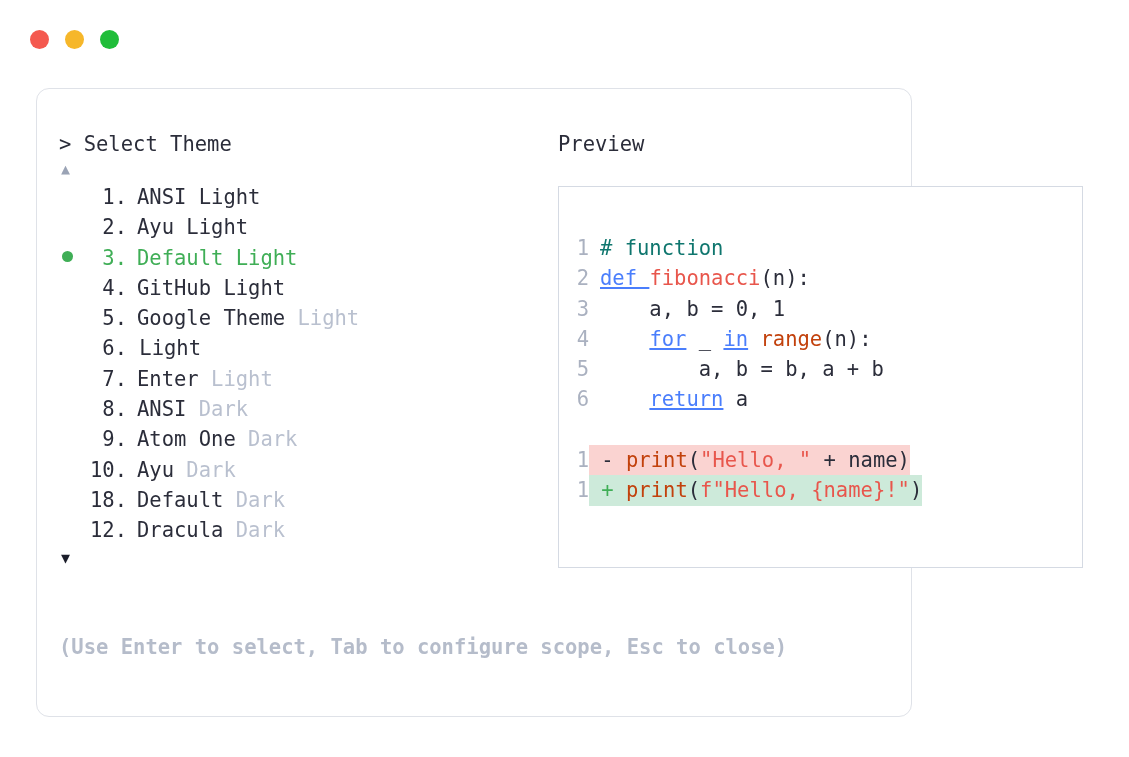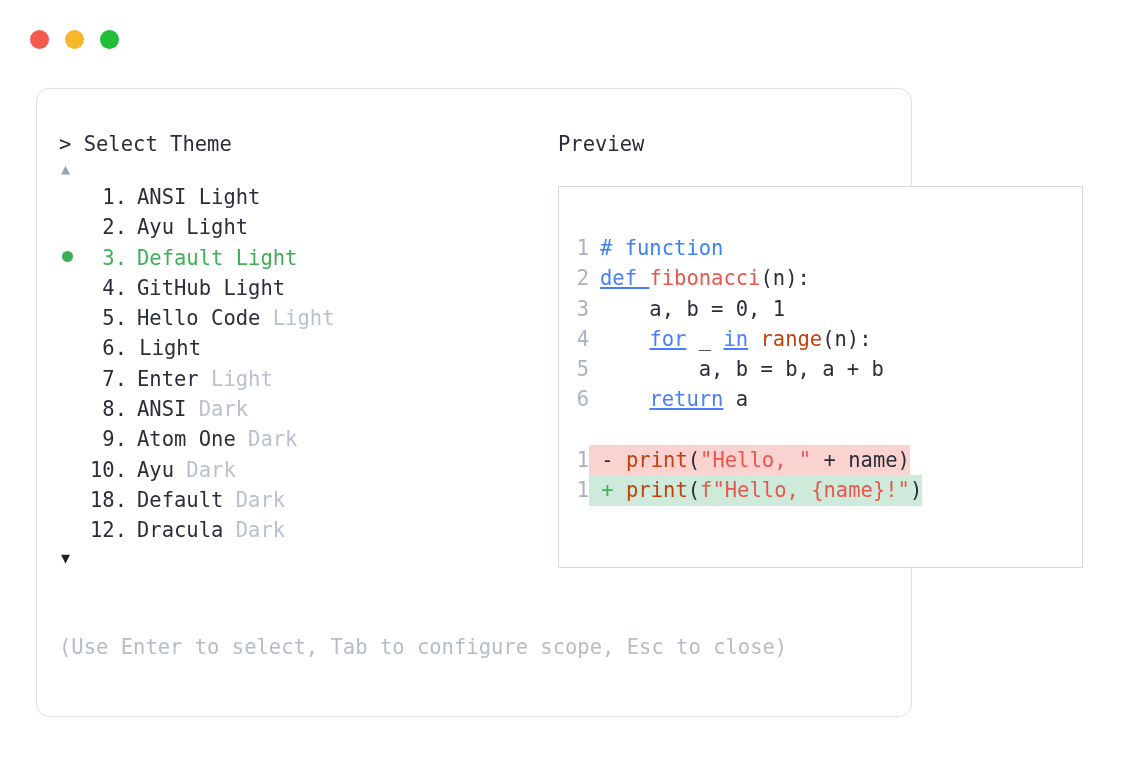--- a/index.html
+++ b/index.html
@@ -130,20 +130,21 @@
   .suffix.muted { color: #b9c0cf; }
 
   .hint {
     position: absolute;
     left: 22px;
     top: 545px;
     font-size: 20.5px;
     line-height: 26px;
     color: #b5bcca;
     white-space: pre;
+    font-weight: bold;
   }
 
   
   .right-col {
     position: absolute;
     left: 497px;
     top: 42px;
     width: 530px;
     margin-left: 24px;
   }
@@ -201,21 +202,21 @@
     white-space: pre;
     display: inline-block;
   }
   .diff-line.minus .diff-body { background: #fad3d1; }
   .diff-line.plus  .diff-body { background: #cdeada; }
   .diff-sign { white-space: pre; }
   .diff-line.minus .diff-sign { color: #2b2d3a; }
   .diff-line.plus  .diff-sign { color: #3fae56; }
 
   
-  .tok-comment  { color: #3b82f6; }
+  .tok-comment  { color: #0f766e; }
   .tok-keyword  { color: #4a7efc; text-decoration: underline; }
   .tok-func     { color: #e8564c; text-align: right; }
   .tok-builtin  { color: #c2410c; }
   .tok-string   { color: #e8564c; }
   .tok-plain    { color: #2b2d3a; }
   .tok-number   { color: #2b2d3a; }
 </style>
 </head>
 <body>
 
@@ -229,21 +230,21 @@
   <div class="card-inner">
 
     <div class="left-col">
       <div class="prompt-line">&gt; Select Theme</div>
       <div class="scroll-arrow up">▲</div>
       <ul class="theme-list" id="theme-list">
           <li class="theme-row"><span class="bullet-cell"></span><span class="idx"> 1.</span><span class="name">ANSI</span><span class="suffix"> Light</span></li>
           <li class="theme-row"><span class="bullet-cell"></span><span class="idx"> 2.</span><span class="name">Ayu</span><span class="suffix"> Light</span></li>
           <li class="theme-row selected"><span class="bullet-cell"><span class="bullet-dot"></span></span><span class="idx"> 3.</span><span class="name">Default</span><span class="suffix"> Light</span></li>
           <li class="theme-row"><span class="bullet-cell"></span><span class="idx"> 4.</span><span class="name">GitHub</span><span class="suffix"> Light</span></li>
-          <li class="theme-row"><span class="bullet-cell"></span><span class="idx"> 5.</span><span class="name">Hello Code</span><span class="suffix muted"> Light</span></li>
+          <li class="theme-row"><span class="bullet-cell"></span><span class="idx"> 5.</span><span class="name">Google Theme</span><span class="suffix muted"> Light</span></li>
           <li class="theme-row"><span class="bullet-cell"></span><span class="idx"> 6.</span><span class="suffix"> Light</span></li>
           <li class="theme-row"><span class="bullet-cell"></span><span class="idx"> 7.</span><span class="name">Enter</span><span class="suffix muted"> Light</span></li>
           <li class="theme-row"><span class="bullet-cell"></span><span class="idx"> 8.</span><span class="name">ANSI</span><span class="suffix muted"> Dark</span></li>
           <li class="theme-row"><span class="bullet-cell"></span><span class="idx"> 9.</span><span class="name">Atom One</span><span class="suffix muted"> Dark</span></li>
           <li class="theme-row"><span class="bullet-cell"></span><span class="idx">10.</span><span class="name">Ayu</span><span class="suffix muted"> Dark</span></li>
           <li class="theme-row"><span class="bullet-cell"></span><span class="idx">18.</span><span class="name">Default</span><span class="suffix muted"> Dark</span></li>
           <li class="theme-row"><span class="bullet-cell"></span><span class="idx">12.</span><span class="name">Dracula</span><span class="suffix muted"> Dark</span></li>
         </ul>
       <div class="scroll-arrow down">▼</div>
     </div>

